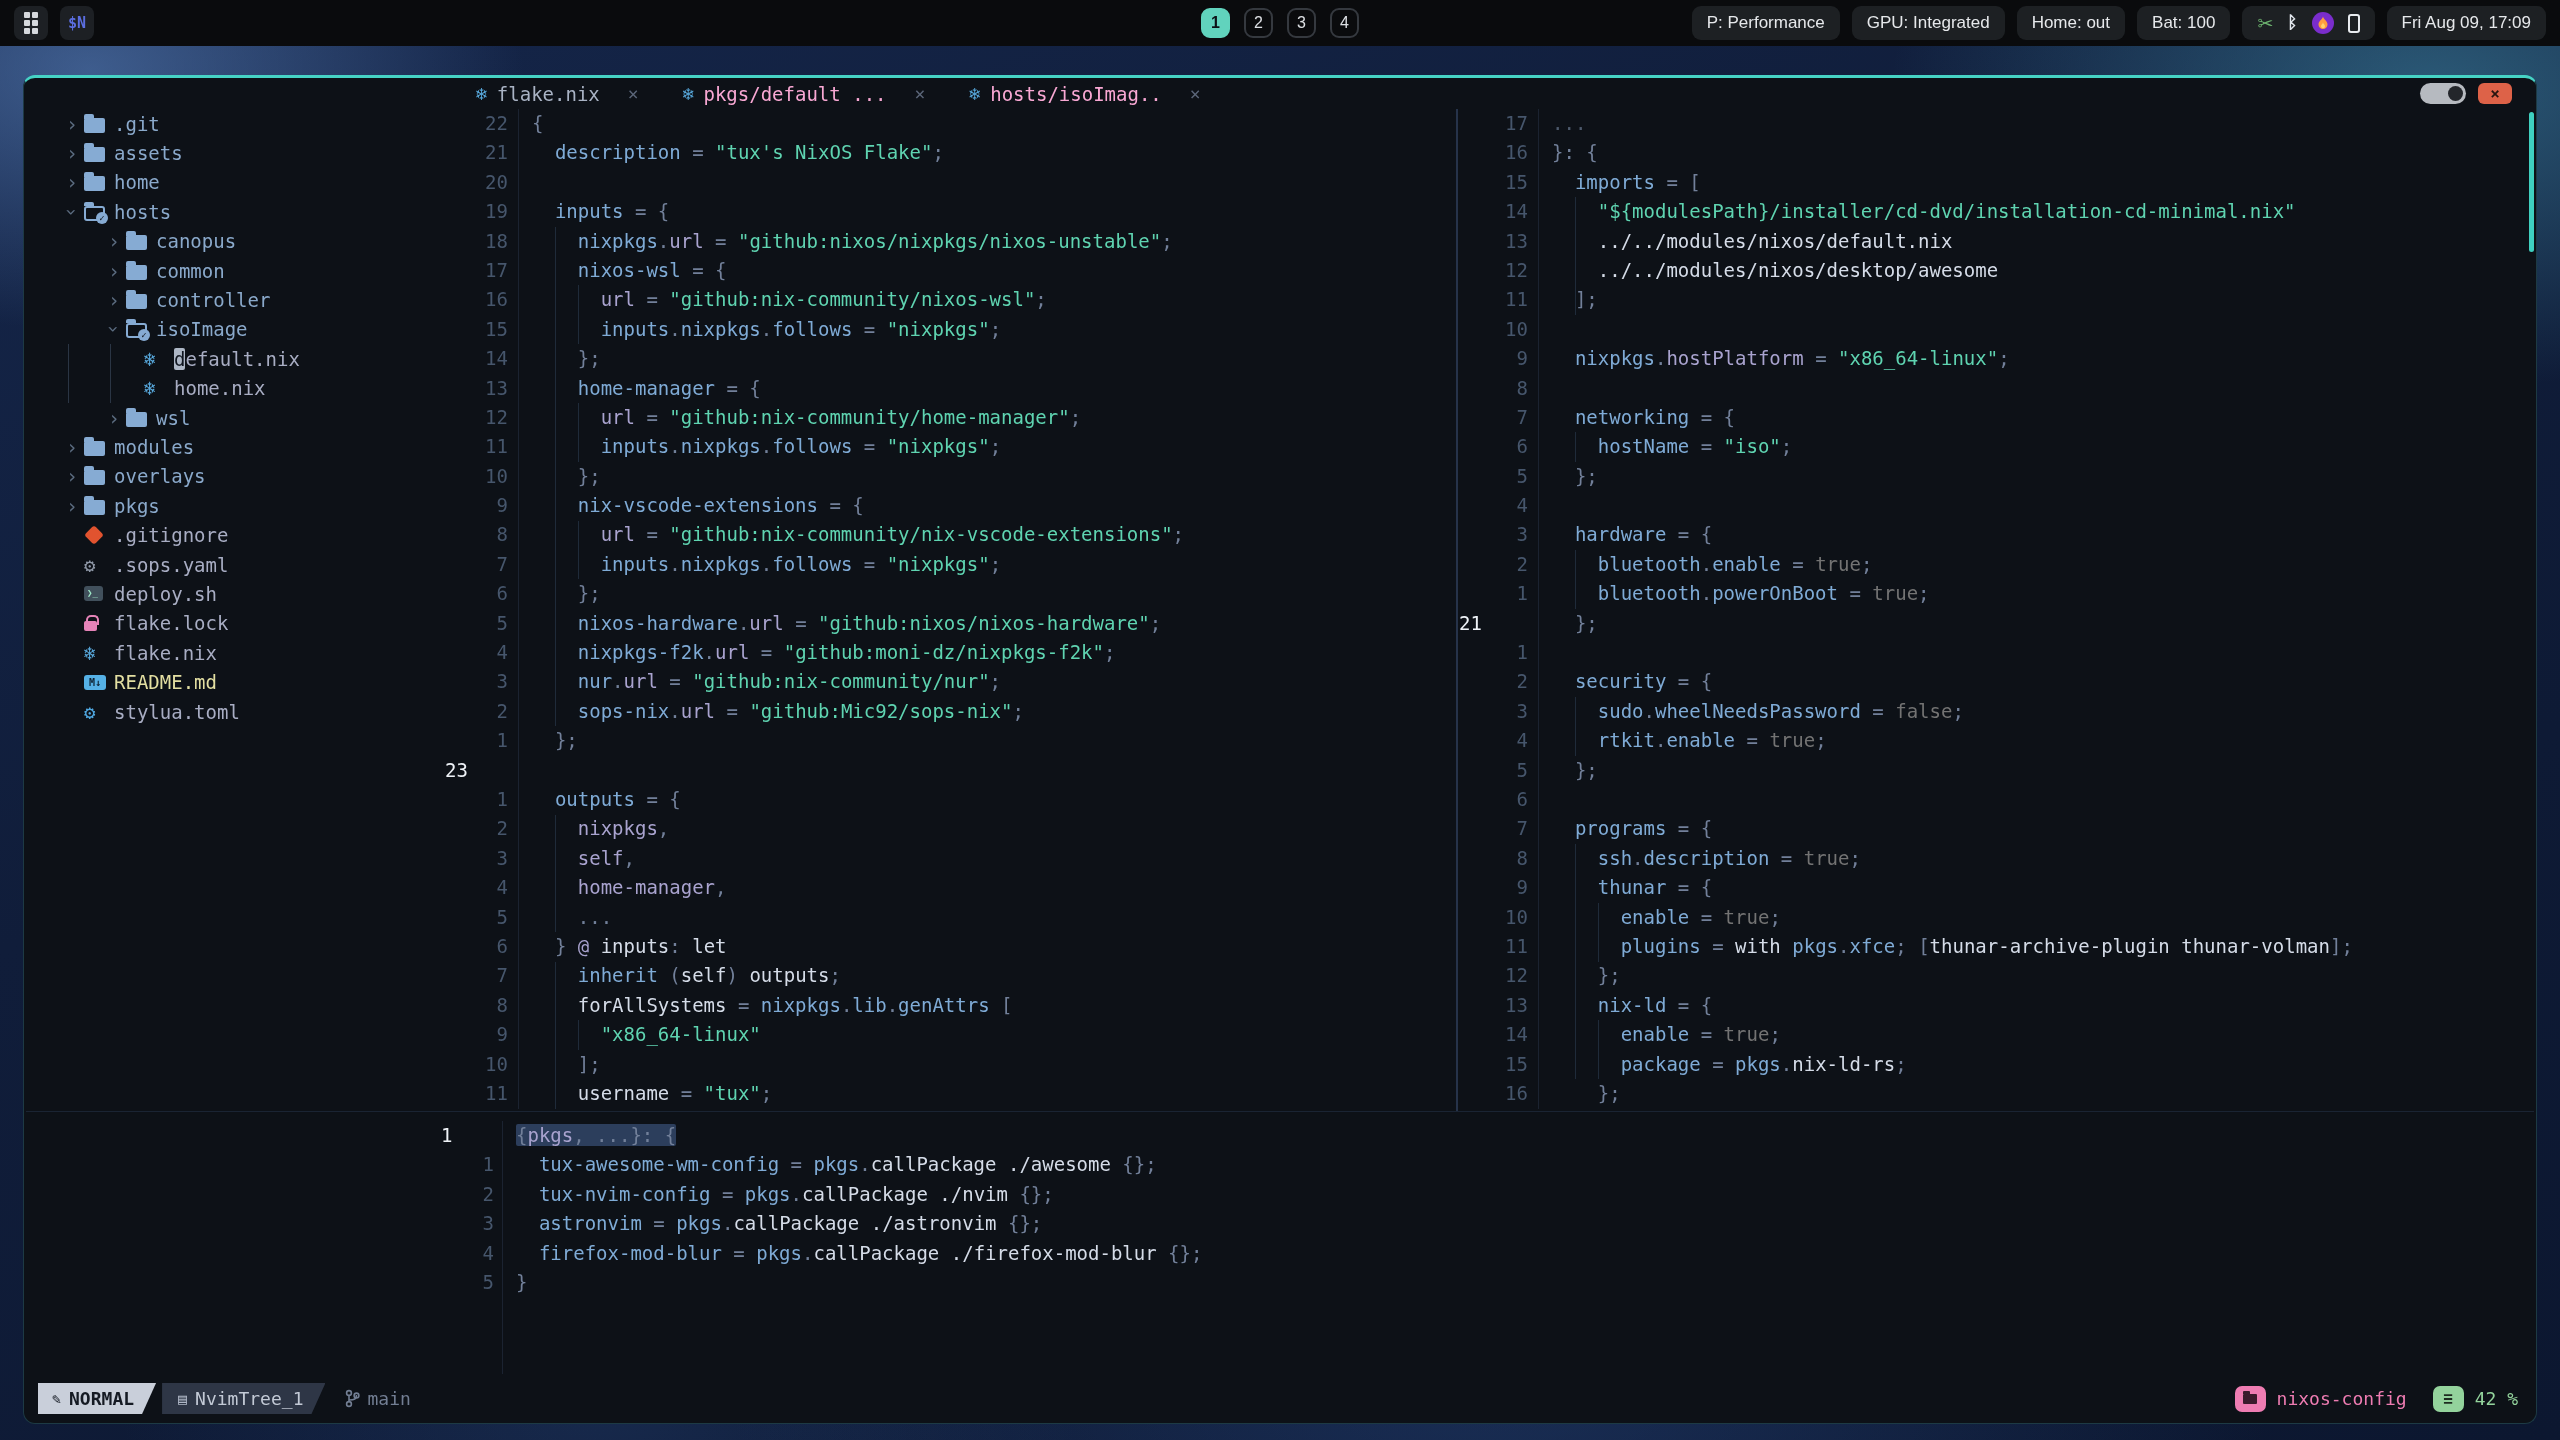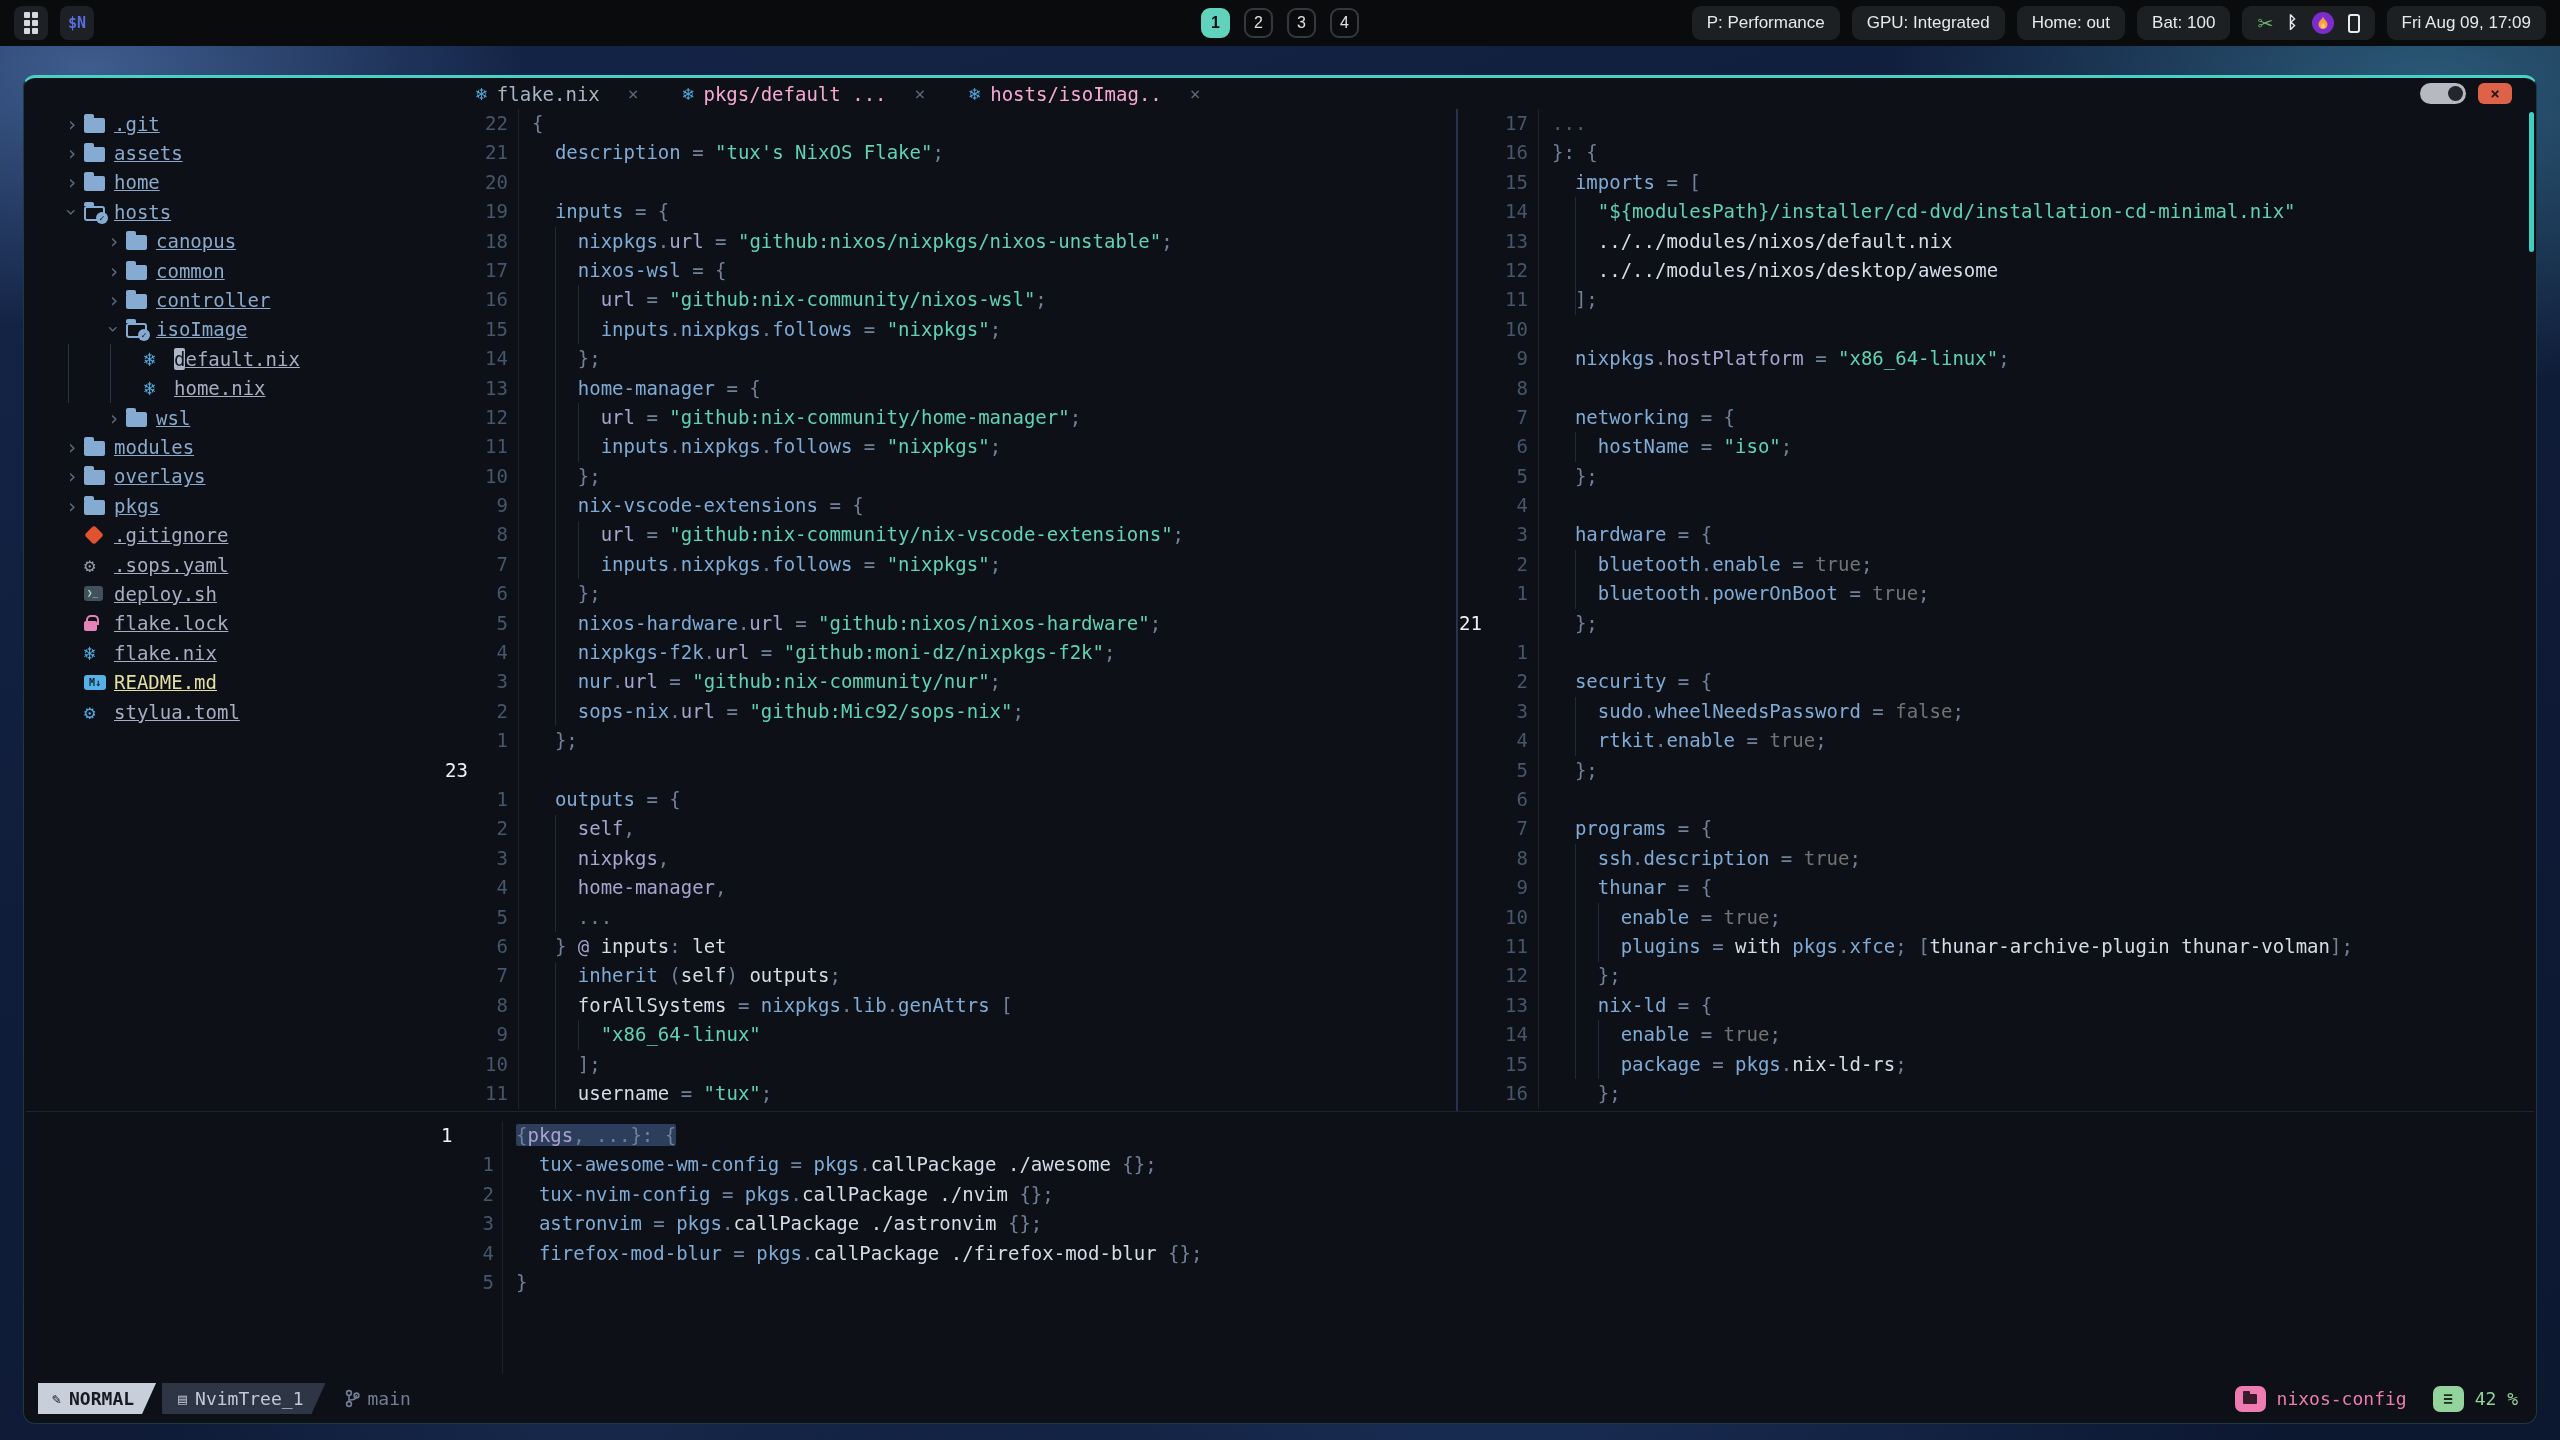--- a/index.html
+++ b/index.html
@@ -52,21 +52,21 @@
   .toggle-pill::after { content:""; position:absolute; right:3px; top:3px; width:15px; height:15px; border-radius:50%; background:#23262b; }
   .close-btn { width:34px; height:21px; background:#dd6248; border-radius:6px; color:#281510; font-weight:bold;
     font-size:16px; display:flex; align-items:center; justify-content:center; line-height:1; }
 
   
   .tree { position:absolute; left:0; top:31px; width:416px; height:1000px; }
   .trow { height:29.4px; display:flex; align-items:center; font-size:19px; }
   .chev { width:24px; color:#5b6c80; font-size:19px; text-align:center; flex:none; }
   .chev.down { transform:rotate(90deg); }
   .tico { width:30px; flex:none; display:flex; align-items:center; }
-  .tlab { white-space:pre;text-decoration:underline; }
+  .tlab { white-space:pre; }
   .lab-folder { color:#8aa9cb; }
   .lab-file { color:#a8adc3; }
   .lab-md { color:#e3dfa2; }
   .cursorchar { background:#adb7c6; color:#101620; border-radius:2px; }
   .tguide { position:absolute; width:1px; background:#2a3544; }
 
   .ifolder { width:21px; height:15px; background:#86abd3; border-radius:2px; position:relative; margin-top:3px; }
   .ifolder::before { content:""; position:absolute; top:-4px; left:0; width:10px; height:5px; background:#86abd3; border-radius:2px 2px 0 0; }
   .ifolderck { width:21px; height:15px; border:2px solid #86abd3; border-radius:3px; position:relative; margin-top:3px; background:transparent; }
   .ifolderck::before { content:""; position:absolute; top:-6px; left:-2px; width:10px; height:4px; background:#86abd3; border-radius:2px 2px 0 0; }
@@ -407,22 +407,22 @@
           <div class="cl"><span class="c-l">      url</span><span class="c-p"> = </span><span class="c-s">"github:nix-community/nix-vscode-extensions"</span><span class="c-p">;</span></div>
           <div class="cl"><span class="c-a">      inputs</span><span class="c-p">.</span><span class="c-a">nixpkgs</span><span class="c-p">.</span><span class="c-a">follows</span><span class="c-p"> = </span><span class="c-s">"nixpkgs"</span><span class="c-p">;</span></div>
           <div class="cl"><span class="c-p">    };</span></div>
           <div class="cl"><span class="c-a">    nixos-hardware</span><span class="c-p">.</span><span class="c-l">url</span><span class="c-p"> = </span><span class="c-s">"github:nixos/nixos-hardware"</span><span class="c-p">;</span></div>
           <div class="cl"><span class="c-a">    nixpkgs-f2k</span><span class="c-p">.</span><span class="c-l">url</span><span class="c-p"> = </span><span class="c-s">"github:moni-dz/nixpkgs-f2k"</span><span class="c-p">;</span></div>
           <div class="cl"><span class="c-a">    nur</span><span class="c-p">.</span><span class="c-l">url</span><span class="c-p"> = </span><span class="c-s">"github:nix-community/nur"</span><span class="c-p">;</span></div>
           <div class="cl"><span class="c-a">    sops-nix</span><span class="c-p">.</span><span class="c-l">url</span><span class="c-p"> = </span><span class="c-s">"github:Mic92/sops-nix"</span><span class="c-p">;</span></div>
           <div class="cl"><span class="c-p">  };</span></div>
           <div class="cl"></div>
           <div class="cl"><span class="c-a">  outputs</span><span class="c-p"> = {</span></div>
+          <div class="cl"><span class="c-l">    nixpkgs</span><span class="c-p">,</span></div>
           <div class="cl"><span class="c-l">    self</span><span class="c-p">,</span></div>
-          <div class="cl"><span class="c-l">    nixpkgs</span><span class="c-p">,</span></div>
           <div class="cl"><span class="c-l">    home-manager</span><span class="c-p">,</span></div>
           <div class="cl"><span class="c-p">    ...</span></div>
           <div class="cl"><span class="c-p">  } </span><span class="c-l">@</span><span class="c-w"> inputs</span><span class="c-p">: </span><span class="c-w">let</span></div>
           <div class="cl"><span class="c-a">    inherit</span><span class="c-p"> (</span><span class="c-w">self</span><span class="c-p">) </span><span class="c-w">outputs</span><span class="c-p">;</span></div>
           <div class="cl"><span class="c-w">    forAllSystems</span><span class="c-p"> = </span><span class="c-a">nixpkgs</span><span class="c-p">.</span><span class="c-a">lib</span><span class="c-p">.</span><span class="c-a">genAttrs</span><span class="c-p"> [</span></div>
           <div class="cl"><span class="c-s">      "x86_64-linux"</span></div>
           <div class="cl"><span class="c-p">    ];</span></div>
           <div class="cl"><span class="c-w">    username</span><span class="c-p"> = </span><span class="c-s">"tux"</span><span class="c-p">;</span></div>
           <div class="iguide" style="left: 35.9px; top: 117.6px; height: 499.8px;"></div>
           <div class="iguide" style="left: 58.8px; top: 176.4px; height: 58.8px;"></div>

